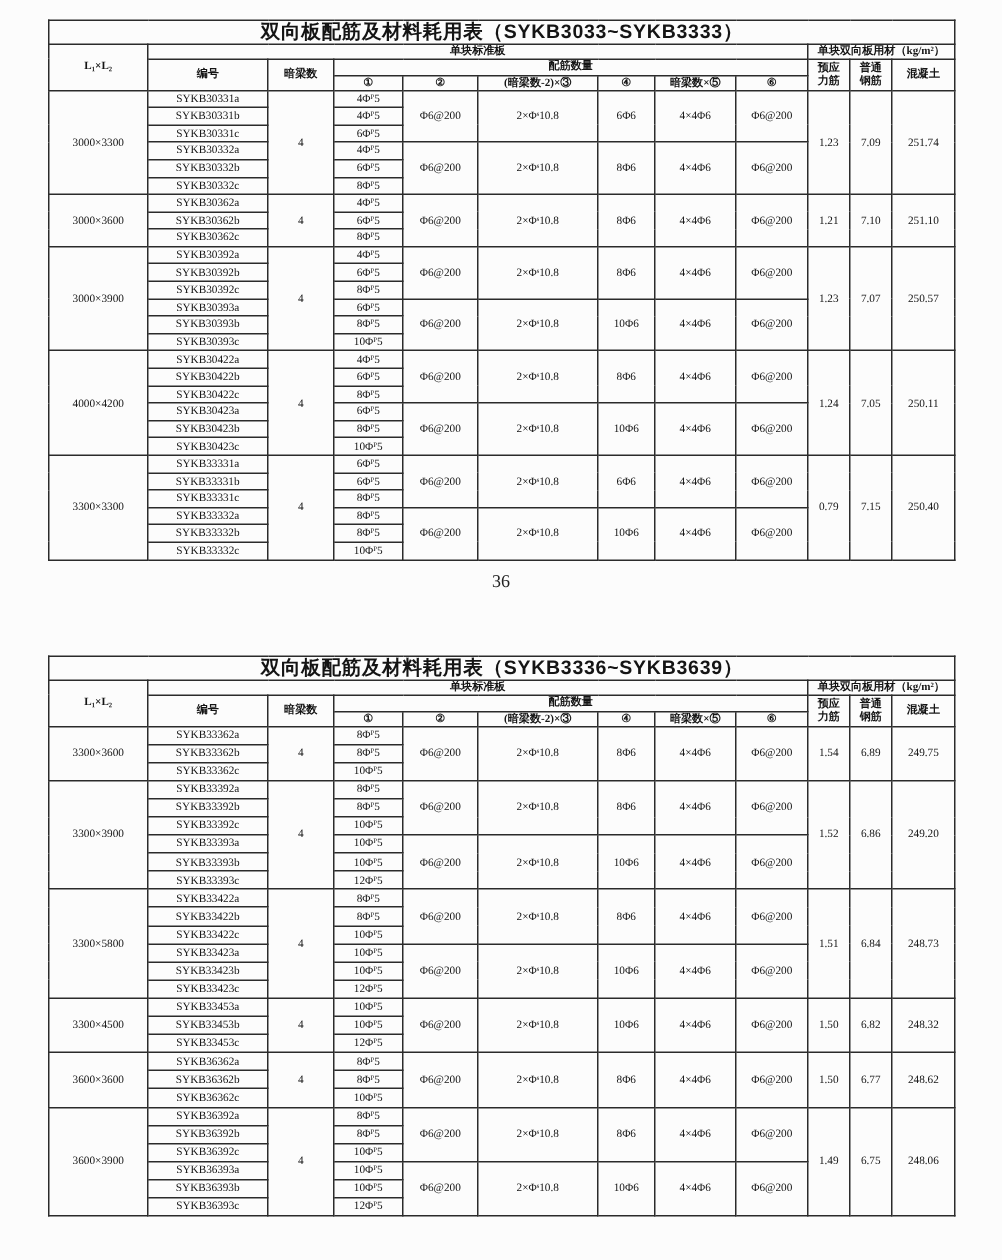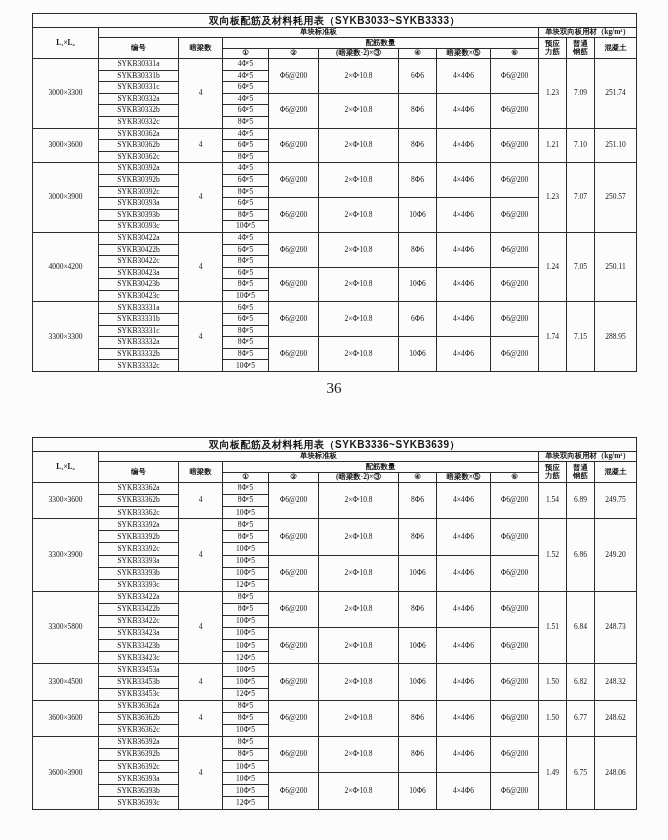--- a/index.html
+++ b/index.html
@@ -15,32 +15,32 @@
   table.grid{
     border-collapse:collapse;table-layout:fixed;width:604px;
     border:1.5px solid #000;
   }
   .grid td{
     border:1px solid #2b2b2b;text-align:center;vertical-align:middle;
     padding:0;font-size:7.5px;line-height:1.12;overflow:hidden;
     white-space:pre-line;
   }
   .grid td.title{
-    font-weight:bold;font-size:10px;height:13px;letter-spacing:.5px;
+    font-weight:bold;font-size:13px;height:13px;letter-spacing:.5px;
     font-family:"Liberation Sans","DejaVu Sans",sans-serif;
   }
   .grid tr.hrow1{height:10px;}
   .grid tr.hrow2{height:11px;}
   .grid tr.hrow3{height:10px;}
   .grid td.hd{font-size:7.4px;font-weight:bold;}
   #t1 tr.drow{height:11.6px;}
   #t2 tr.drow{height:12.1px;}
   .pageno{
     position:absolute;left:0;width:668px;text-align:center;
-    font-size:15px;color:#222;
+    font-size:12px;color:#222;
   }
   #p36{top:380px;}
   #p37{top:816px;margin-top:40px;}
 </style>
 </head>
 <body>
 
 <div class="sheet">
   <div class="twrap" id="t1">
       <table class="grid">
@@ -227,23 +227,23 @@
           <tr class="drow">
             <td rowspan="6">3300×3300</td>
             <td>SYKB33331a</td>
             <td rowspan="6">4</td>
             <td>6Φᴾ5</td>
             <td rowspan="3">Φ6@200</td>
             <td rowspan="3">2×Φˢ10.8</td>
             <td rowspan="3">6Φ6</td>
             <td rowspan="3">4×4Φ6</td>
             <td rowspan="3">Φ6@200</td>
-            <td rowspan="6">1.74</td>
+            <td rowspan="6">0.79</td>
             <td rowspan="6">7.15</td>
-            <td rowspan="6">288.95</td>
+            <td rowspan="6">250.40</td>
           </tr>
           <tr class="drow">
             <td>SYKB33331b</td>
             <td>6Φᴾ5</td>
           </tr>
           <tr class="drow">
             <td>SYKB33331c</td>
             <td>8Φᴾ5</td>
           </tr>
           <tr class="drow">

